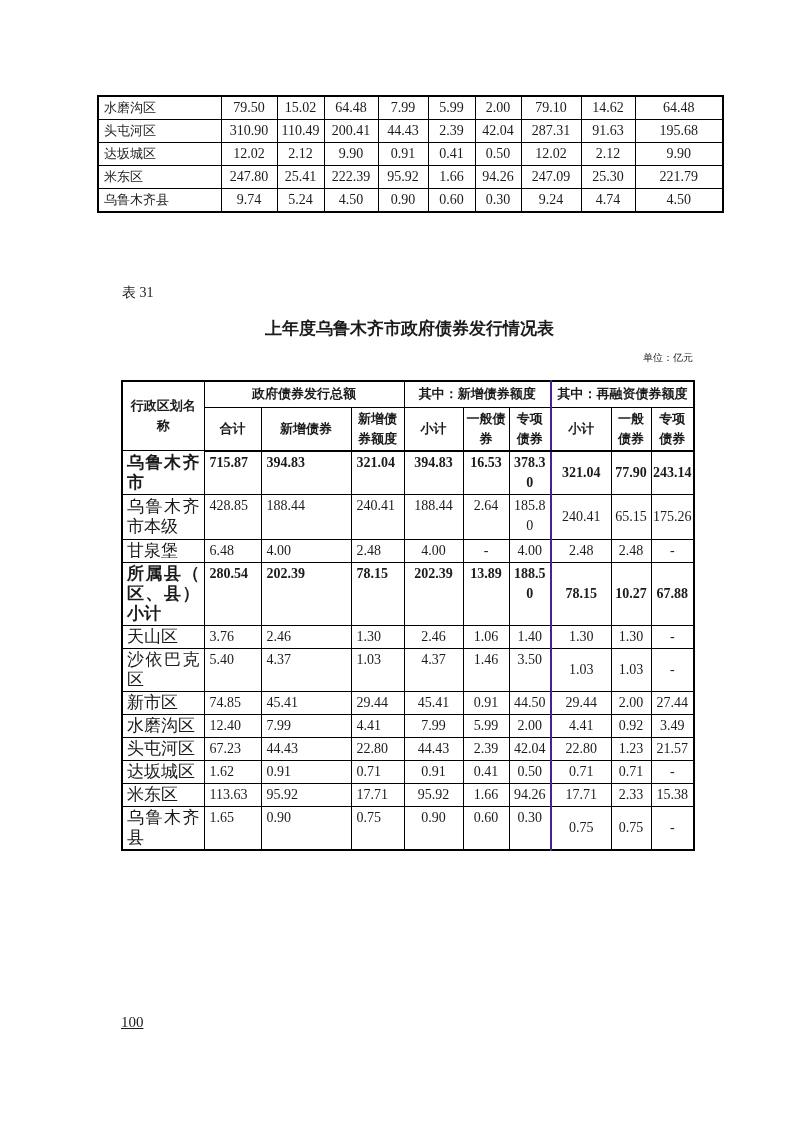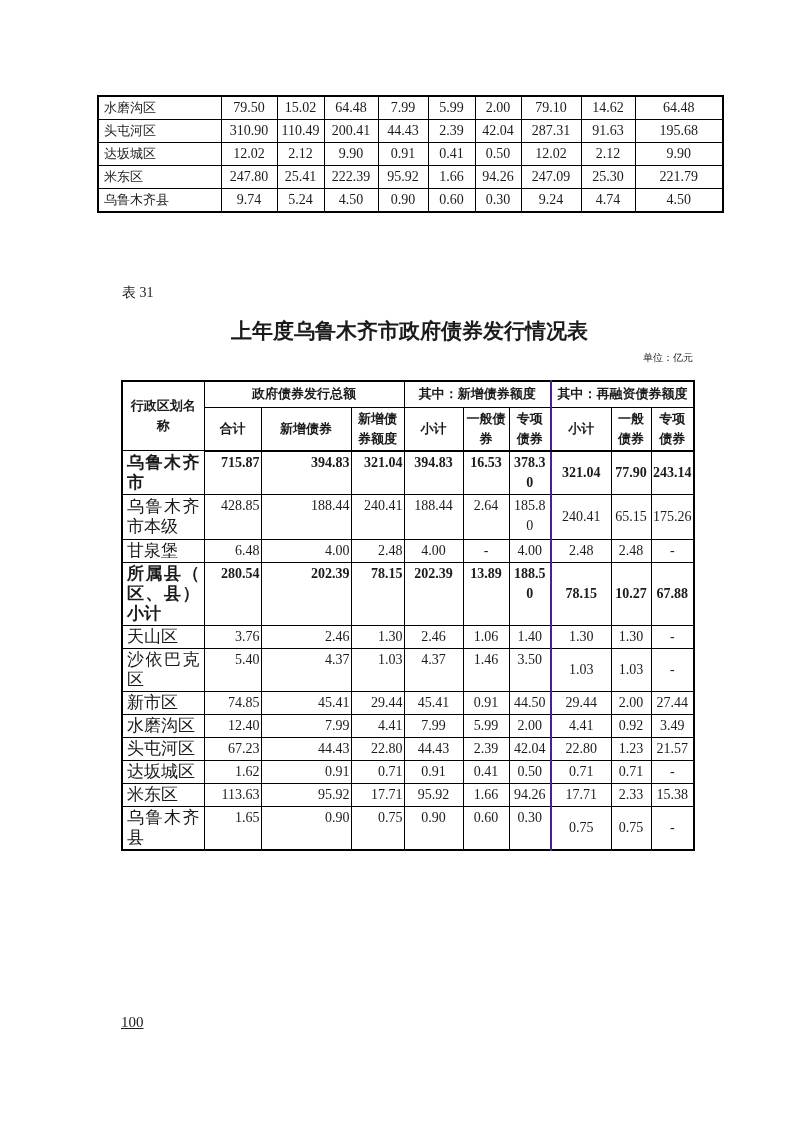--- a/index.html
+++ b/index.html
@@ -25,21 +25,21 @@
     font-size:14px;
     padding:0 2px;
     overflow:hidden;
   }
   table.t1 td.region { font-size:13px; text-align:left; padding-left:5px; }
   table.t1 td.val    { text-align:center; }
 
   
   .tbl-label { position:absolute; left:122px; top:284px; font-size:14px; }
   .tbl-title { position:absolute; left:97px;  top:317px; width:625px;
-               text-align:center; font-size:21px; font-weight:bold; }
+               text-align:center; font-size:17px; font-weight:bold; }
   .tbl-unit  { position:absolute; left:121px; top:351px; width:572px;
                text-align:right; font-size:10px; }
 
   
   table.t2 {
     position:absolute; left:121px; top:380px; width:572px;
     border-collapse:collapse; table-layout:fixed;
     border:2px solid #000;
   }
   table.t2 th, table.t2 td {
@@ -60,21 +60,21 @@
   table.t2 tbody tr:nth-child(1) { height:44px; }
   table.t2 tbody tr:nth-child(2) { height:45px;margin-top:34px; }
   table.t2 tbody tr:nth-child(4) { height:35px; }
   table.t2 tbody tr:nth-child(12){ height:24px; }
   table.t2 tbody tr.bold td { font-weight:bold; }
 
   table.t2 td.region {
     font-size:17px; text-align:justify; vertical-align:middle;
     padding:1px 4px; line-break:anywhere;
   }
-  table.t2 td.v-left { font-size:14px; text-align:right;   vertical-align:top;    padding:1px 1px 1px 11px; }
+  table.t2 td.v-left { font-size:14px; text-align:left;   vertical-align:top;    padding:1px 1px 1px 5px; }
   table.t2 td.v-ct   { font-size:14px; text-align:center; vertical-align:top;    padding:1px 3px; }
   table.t2 td.v-cm   { font-size:14px; text-align:center; vertical-align:middle; padding:1px 1px; }
   table.t2 td.wrap   { word-break:break-all; line-break:anywhere; }
   table.t2 .gs       { border-left:2px solid #4c1d95; }
 
   .page-num { position:absolute; left:121px; top:1014px; font-size:15px;text-decoration:underline; }
 </style>
 </head>
 <body>
 

